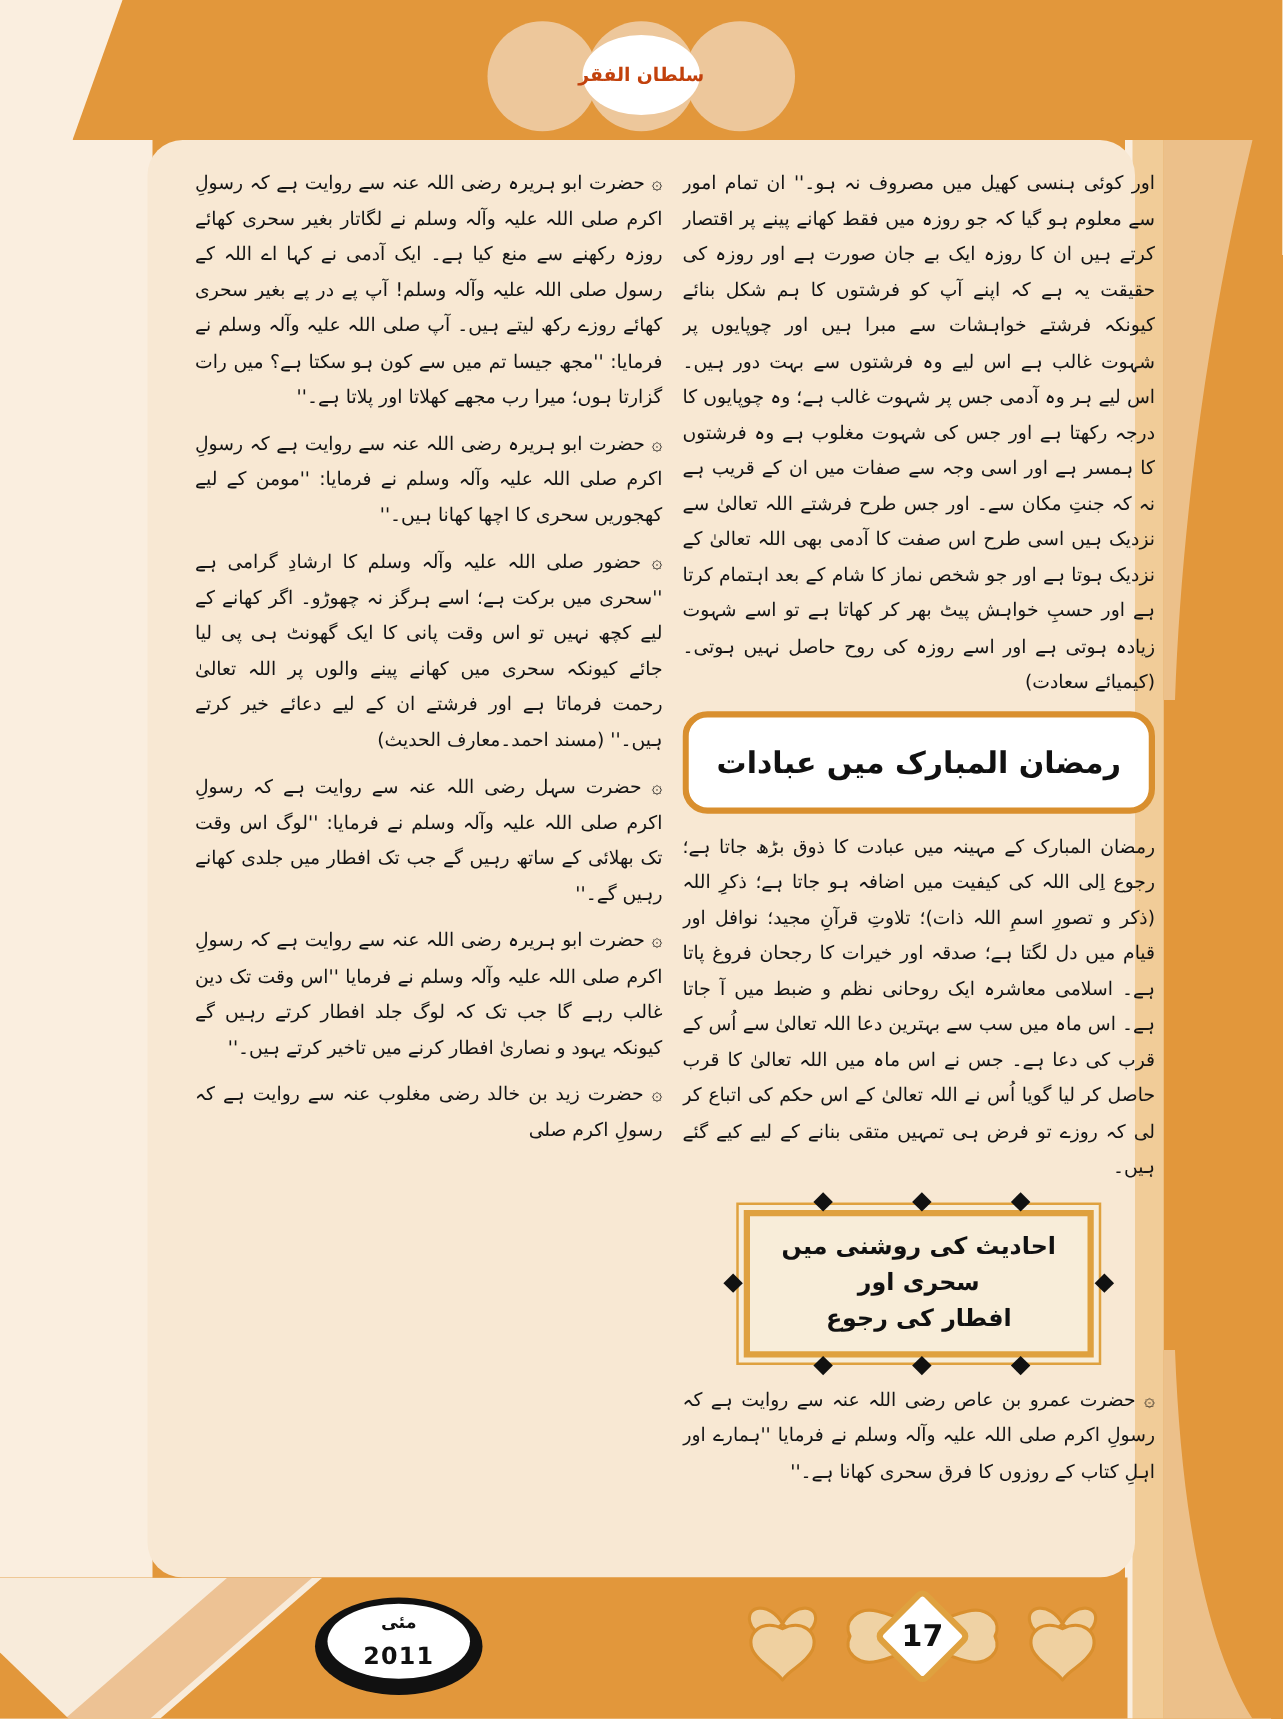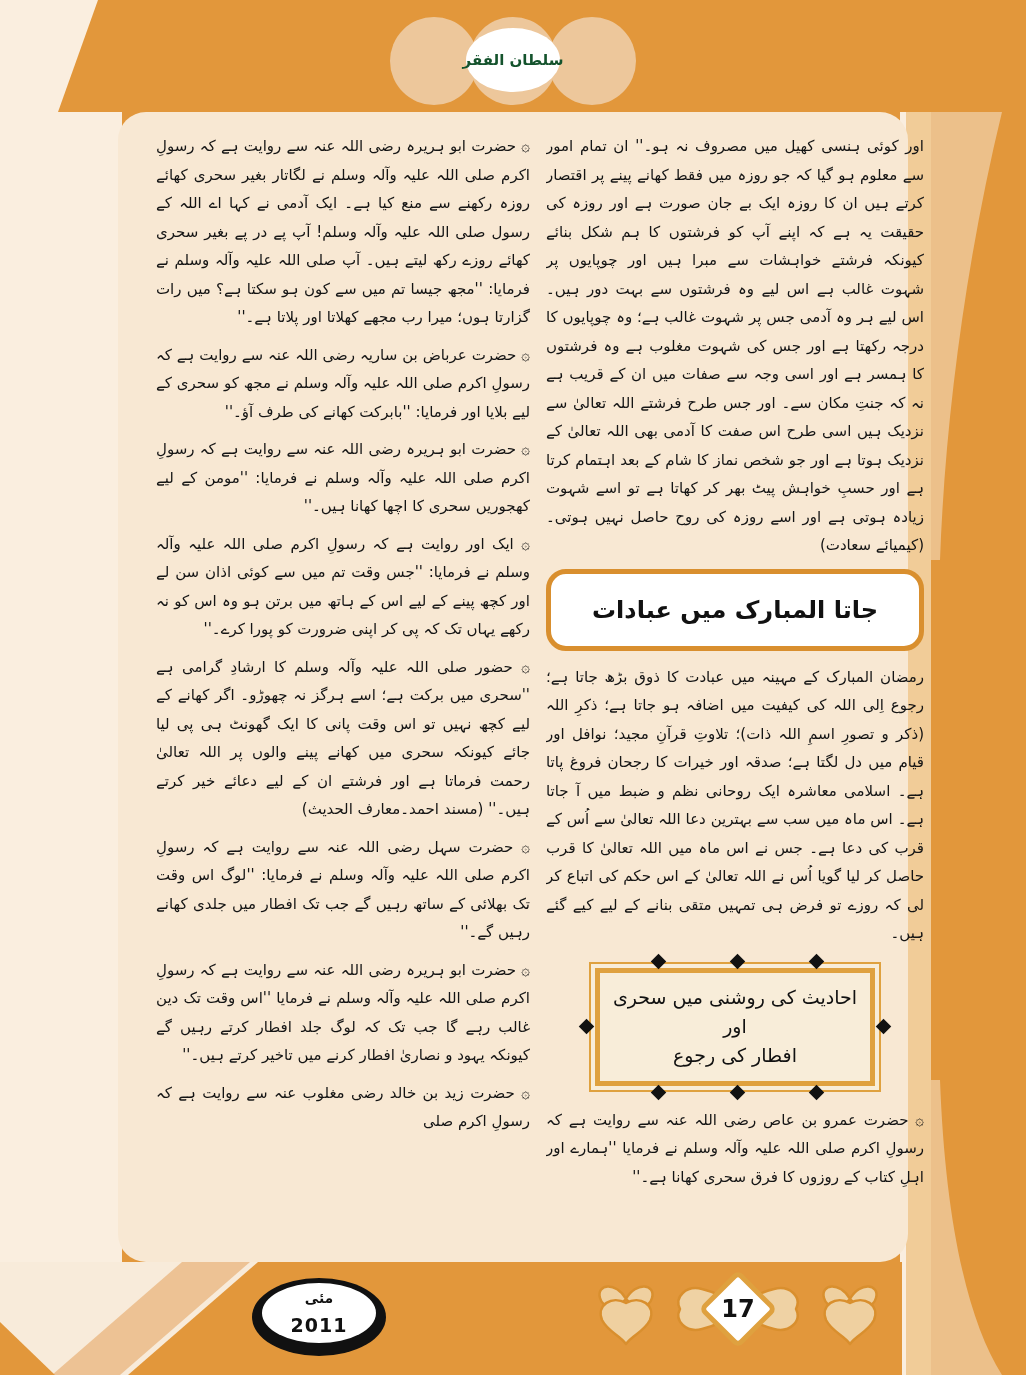--- a/index.html
+++ b/index.html
@@ -12,39 +12,39 @@
   
   .left-strip{position:absolute;left:0;top:0;width:122px;height:1375px;background:#FAEEDF;}
 
   
   .band-top{position:absolute;left:0;top:0;width:1026px;height:112px;background:#E2973B;
     clip-path:polygon(98px 0,1026px 0,1026px 112px,58px 112px);}
   .band-circle{position:absolute;top:17px;width:88px;height:88px;border-radius:50%;background:#EDC79B;}
   .c1{left:390px;} .c2{left:469px;} .c3{left:548px;}
   .logo-ellipse{position:absolute;left:466px;top:28px;width:94px;height:64px;background:#ffffff;
     border-radius:50%;display:flex;align-items:center;justify-content:center;}
-  .logo-text{font-size:15px;font-weight:bold;color:#14532d;direction:rtl;white-space:nowrap;}
+  .logo-text{font-size:15px;font-weight:bold;color:#c2410c;direction:rtl;white-space:nowrap;}
 
   
   .panel{position:absolute;left:118px;top:112px;width:790px;height:1150px;background:#F8E8D3;border-radius:28px;}
   .col{position:absolute;top:20px;height:1112px;overflow:hidden;margin-left:28px;}
   .col-left{left:10px;width:374px;}
   .col-right{left:400px;width:378px;}
   .para{direction:rtl;text-align:justify;font-size:15px;line-height:1.9;color:#141414;margin:0 0 9px 0;}
 
   
   .h1box{margin:6px 0 12px 0;height:72px;background:#ffffff;border:5px solid #D98F2E;border-radius:20px;
     display:flex;align-items:center;justify-content:center;}
   .h1box span{font-size:24px;font-weight:bold;color:#111;direction:rtl;}
 
   
   .h2wrap{position:relative;width:292px;margin:14px auto 14px auto;}
   .h2outer{border:2px solid #DFA13F;padding:4px;background:#F8EDD9;}
   .h2inner{border:5px solid #DFA13F;padding:10px 8px;text-align:center;}
-  .h2inner div{font-size:19px;font-weight:normal;color:#111;direction:rtl;line-height:1.55;}
+  .h2inner div{font-size:19px;font-weight:bold;color:#111;direction:rtl;line-height:1.55;}
   .diamond{position:absolute;width:11px;height:11px;background:#111;transform:rotate(45deg);}
   .d-t1{top:-6px;left:22%;} .d-t2{top:-6px;left:49%;} .d-t3{top:-6px;left:76%;}
   .d-b1{bottom:-6px;left:22%;} .d-b2{bottom:-6px;left:49%;} .d-b3{bottom:-6px;left:76%;}
   .d-l{left:-8px;top:46%;} .d-r{right:-8px;top:46%;}
 
   
   .band-bottom{position:absolute;left:0;top:1262px;width:902px;height:113px;background:#E2973B;}
   .bb-cream{position:absolute;left:0;top:0;width:260px;height:113px;background:#F8EBDA;
     clip-path:polygon(0 0,258px 0,128px 113px,0 113px);}
   .bb-tan{position:absolute;left:0;top:0;width:260px;height:113px;background:#EDC294;
@@ -90,21 +90,21 @@
   <div class="logo-ellipse">
     <span class="logo-text">سلطان الفقر</span>
   </div>
 
   <div class="panel">
 
     <div class="col col-right">
       <p class="para">اور کوئی ہنسی کھیل میں مصروف نہ ہو۔'' ان تمام امور سے معلوم ہو گیا کہ جو روزہ میں فقط کھانے پینے پر اقتصار کرتے ہیں ان کا روزہ ایک بے جان صورت ہے اور روزہ کی حقیقت یہ ہے کہ اپنے آپ کو فرشتوں کا ہم شکل بنائے کیونکہ فرشتے خواہشات سے مبرا ہیں اور چوپایوں پر شہوت غالب ہے اس لیے وہ فرشتوں سے بہت دور ہیں۔ اس لیے ہر وہ آدمی جس پر شہوت غالب ہے؛ وہ چوپایوں کا درجہ رکھتا ہے اور جس کی شہوت مغلوب ہے وہ فرشتوں کا ہمسر ہے اور اسی وجہ سے صفات میں ان کے قریب ہے نہ کہ جنتِ مکان سے۔ اور جس طرح فرشتے اللہ تعالیٰ سے نزدیک ہیں اسی طرح اس صفت کا آدمی بھی اللہ تعالیٰ کے نزدیک ہوتا ہے اور جو شخص نماز کا شام کے بعد اہتمام کرتا ہے اور حسبِ خواہش پیٹ بھر کر کھاتا ہے تو اسے شہوت زیادہ ہوتی ہے اور اسے روزہ کی روح حاصل نہیں ہوتی۔ (کیمیائے سعادت)</p>
 
       <div class="h1box">
-        <span>جاتا المبارک میں عبادات</span>
+        <span>رمضان المبارک میں عبادات</span>
       </div>
 
       <p class="para">رمضان المبارک کے مہینہ میں عبادت کا ذوق بڑھ جاتا ہے؛ رجوع اِلی اللہ کی کیفیت میں اضافہ ہو جاتا ہے؛ ذکرِ اللہ (ذکر و تصورِ اسمِ اللہ ذات)؛ تلاوتِ قرآنِ مجید؛ نوافل اور قیام میں دل لگتا ہے؛ صدقہ اور خیرات کا رجحان فروغ پاتا ہے۔ اسلامی معاشرہ ایک روحانی نظم و ضبط میں آ جاتا ہے۔ اس ماہ میں سب سے بہترین دعا اللہ تعالیٰ سے اُس کے قرب کی دعا ہے۔ جس نے اس ماہ میں اللہ تعالیٰ کا قرب حاصل کر لیا گویا اُس نے اللہ تعالیٰ کے اس حکم کی اتباع کر لی کہ روزے تو فرض ہی تمہیں متقی بنانے کے لیے کیے گئے ہیں۔</p>
 
       <div class="h2wrap">
         <span class="diamond d-t1"></span>
         <span class="diamond d-t2"></span>
         <span class="diamond d-t3"></span>
         <span class="diamond d-b1"></span>
         <span class="diamond d-b2"></span>
@@ -117,23 +117,21 @@
             <div>افطار کی رجوع</div>
           </div>
         </div>
       </div>
 
       <p class="para">۞ حضرت عمرو بن عاص رضی اللہ عنہ سے روایت ہے کہ رسولِ اکرم صلی اللہ علیہ وآلہ وسلم نے فرمایا ''ہمارے اور اہلِ کتاب کے روزوں کا فرق سحری کھانا ہے۔''</p>
     </div>
 
     <div class="col col-left">
       <p class="para">۞ حضرت ابو ہریرہ رضی اللہ عنہ سے روایت ہے کہ رسولِ اکرم صلی اللہ علیہ وآلہ وسلم نے لگاتار بغیر سحری کھائے روزہ رکھنے سے منع کیا ہے۔ ایک آدمی نے کہا اے اللہ کے رسول صلی اللہ علیہ وآلہ وسلم! آپ پے در پے بغیر سحری کھائے روزے رکھ لیتے ہیں۔ آپ صلی اللہ علیہ وآلہ وسلم نے فرمایا: ''مجھ جیسا تم میں سے کون ہو سکتا ہے؟ میں رات گزارتا ہوں؛ میرا رب مجھے کھلاتا اور پلاتا ہے۔''</p>
-      <p class="para">۞ حضرت عرباض بن ساریہ رضی اللہ عنہ سے روایت ہے کہ رسولِ اکرم صلی اللہ علیہ وآلہ وسلم نے مجھ کو سحری کے لیے بلایا اور فرمایا: ''بابرکت کھانے کی طرف آؤ۔''</p>
       <p class="para">۞ حضرت ابو ہریرہ رضی اللہ عنہ سے روایت ہے کہ رسولِ اکرم صلی اللہ علیہ وآلہ وسلم نے فرمایا: ''مومن کے لیے کھجوریں سحری کا اچھا کھانا ہیں۔''</p>
-      <p class="para">۞ ایک اور روایت ہے کہ رسولِ اکرم صلی اللہ علیہ وآلہ وسلم نے فرمایا: ''جس وقت تم میں سے کوئی اذان سن لے اور کچھ پینے کے لیے اس کے ہاتھ میں برتن ہو وہ اس کو نہ رکھے یہاں تک کہ پی کر اپنی ضرورت کو پورا کرے۔''</p>
       <p class="para">۞ حضور صلی اللہ علیہ وآلہ وسلم کا ارشادِ گرامی ہے ''سحری میں برکت ہے؛ اسے ہرگز نہ چھوڑو۔ اگر کھانے کے لیے کچھ نہیں تو اس وقت پانی کا ایک گھونٹ ہی پی لیا جائے کیونکہ سحری میں کھانے پینے والوں پر اللہ تعالیٰ رحمت فرماتا ہے اور فرشتے ان کے لیے دعائے خیر کرتے ہیں۔'' (مسند احمد۔معارف الحدیث)</p>
       <p class="para">۞ حضرت سہل رضی اللہ عنہ سے روایت ہے کہ رسولِ اکرم صلی اللہ علیہ وآلہ وسلم نے فرمایا: ''لوگ اس وقت تک بھلائی کے ساتھ رہیں گے جب تک افطار میں جلدی کھانے رہیں گے۔''</p>
       <p class="para">۞ حضرت ابو ہریرہ رضی اللہ عنہ سے روایت ہے کہ رسولِ اکرم صلی اللہ علیہ وآلہ وسلم نے فرمایا ''اس وقت تک دین غالب رہے گا جب تک کہ لوگ جلد افطار کرتے رہیں گے کیونکہ یہود و نصاریٰ افطار کرنے میں تاخیر کرتے ہیں۔''</p>
       <p class="para">۞ حضرت زید بن خالد رضی مغلوب عنہ سے روایت ہے کہ رسولِ اکرم صلی</p>
     </div>
   </div>
 
   <div class="band-bottom">
     <div class="bb-cream"></div>
     <div class="bb-tan"></div>

